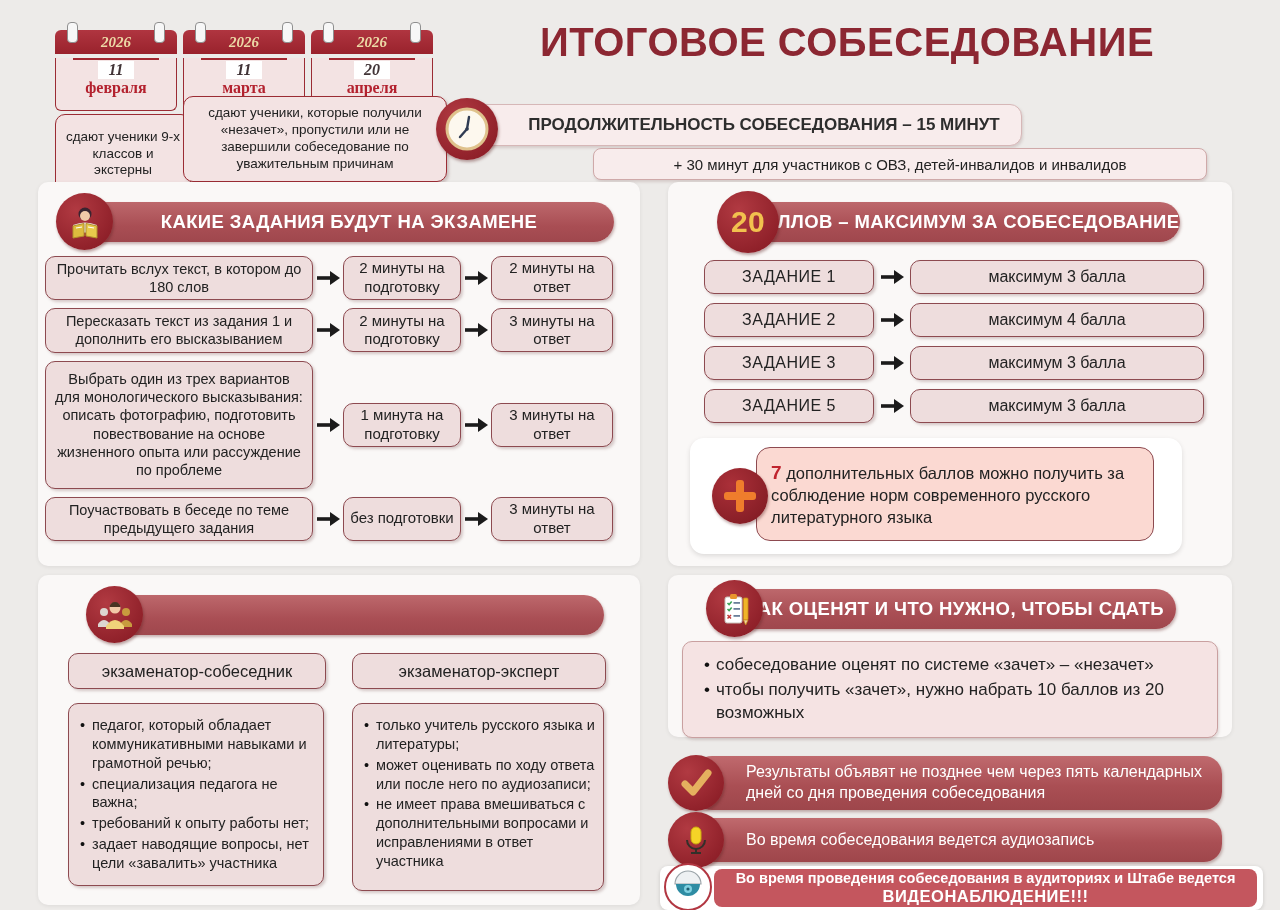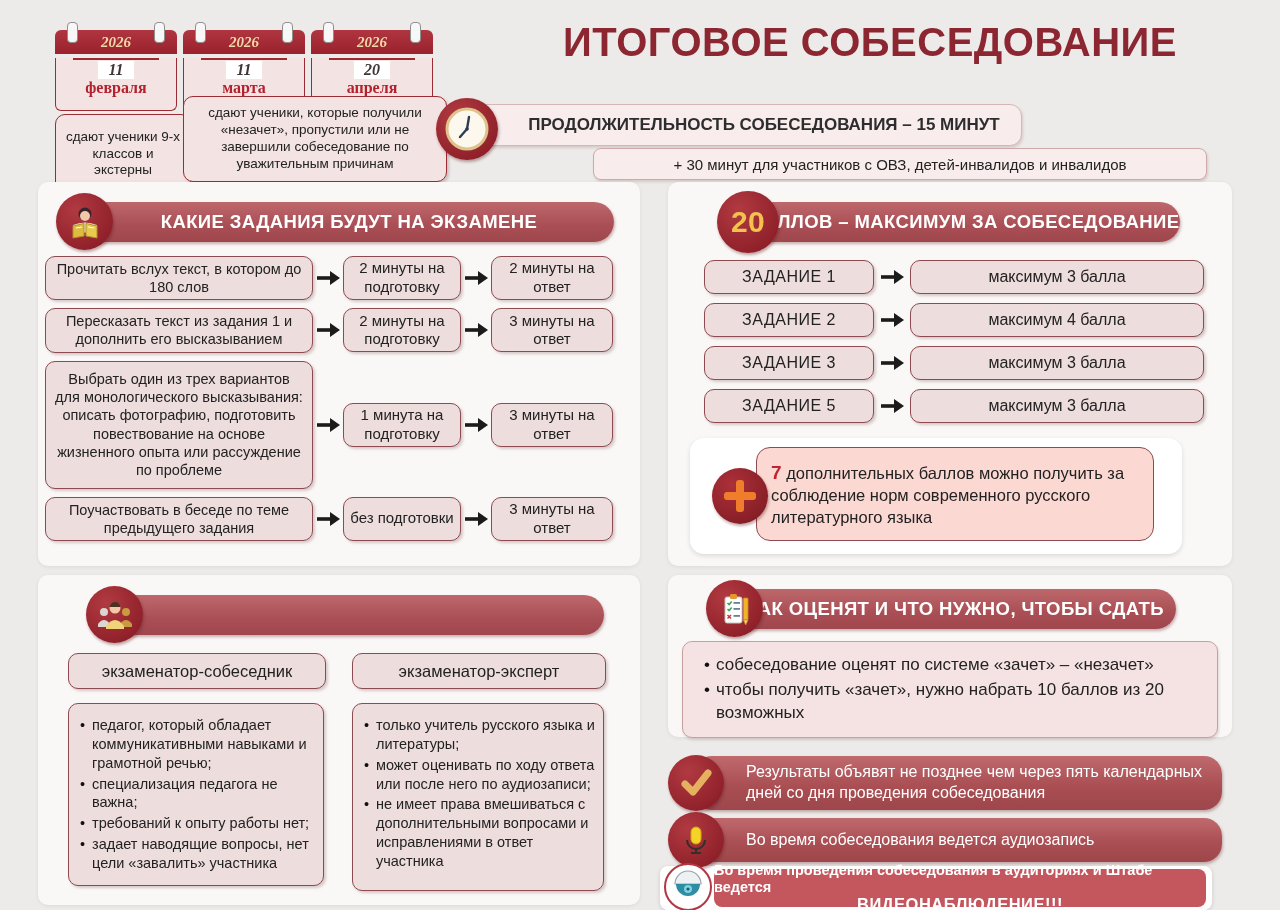--- a/index.html
+++ b/index.html
@@ -58,21 +58,21 @@
   .cal-rule{width:72%;height:2px;background:#a1262f;margin:4px auto 1px;}
   .cal-day{display:inline-block;background:#ffffff;padding:0 10px;
     font-family:"Liberation Serif",serif;font-style:italic;font-weight:bold;
     font-size:16px;color:#413437;line-height:1.15;}
   .cal-month{font-family:"Liberation Serif",serif;font-weight:bold;
     font-size:16px;color:#b3212e;line-height:1.1;}
   .cal-note{position:absolute;font-size:13.5px;padding:4px 6px;}
   #note1{left:55px;top:114px;width:122px;height:70px;background:#f3e3e3;border-color:#9b2c34;}
   #note2{left:183px;top:96px;width:250px;height:76px;background:#f3e3e3;border-color:#9b2c34;}
   
-  #main-title{position:absolute;left:540px;top:20px;width:660px;text-align:center;
+  #main-title{position:absolute;left:540px;top:20px;width:660px;text-align:left;
     font-size:40px;font-weight:bold;letter-spacing:.5px;color:#8c2732;}
   #duration-row{position:absolute;left:436px;top:96px;width:600px;height:64px;}
   #clock-circle{position:absolute;left:0;top:2px;width:62px;height:62px;border-radius:50%;
     background:radial-gradient(circle at 35% 30%,#b13a42,#8f2029 75%);z-index:2;
     display:flex;align-items:center;justify-content:center;
     box-shadow:1px 2px 3px rgba(90,30,30,.4);}
   #duration-bar{position:absolute;left:34px;top:8px;width:552px;height:42px;
     background:#f8ecec;border:1px solid #d6b7b7;border-radius:12px;
     box-shadow:1px 2px 3px rgba(120,80,80,.2);
     display:flex;align-items:center;justify-content:center;
@@ -145,21 +145,21 @@
     padding-left:52px;box-sizing:border-box;font-size:16px;line-height:1.3;
     box-shadow:1px 2px 3px rgba(100,40,40,.35);}
   .notice-icon{position:absolute;left:0;width:56px;height:56px;border-radius:50%;
     background:radial-gradient(circle at 35% 30%,#b13a42,#8f2029 75%);z-index:2;
     display:flex;align-items:center;justify-content:center;
     box-shadow:1px 2px 3px rgba(90,30,30,.4);}
   #notice-results{top:756px;height:54px;}
   #notice-results .notice-icon{top:-1px;}
   #notice-audio{top:818px;height:44px;}
   #notice-audio .notice-icon{top:-6px;}
-  #video-block{position:absolute;left:660px;top:866px;width:552px;height:44px;
+  #video-block{position:absolute;left:660px;top:866px;width:603px;height:44px;
     background:#fff;border-radius:8px;box-shadow:0 1px 4px rgba(0,0,0,.15);}
   #video-bar{position:absolute;left:54px;top:3px;right:6px;bottom:3px;background:#c4565e;
     border-radius:8px;color:#fff;display:flex;flex-direction:column;
     align-items:center;justify-content:center;line-height:1.15;}
   #video-line1{font-size:14.5px;font-weight:bold;}
   #video-line2{font-size:16.5px;font-weight:bold;letter-spacing:.5px;}
   #video-cam{position:absolute;left:4px;top:-3px;width:48px;height:48px;border-radius:50%;
     background:#fff;border:2.5px solid #b23742;box-sizing:border-box;z-index:2;
     display:flex;align-items:center;justify-content:center;}
 </style>

